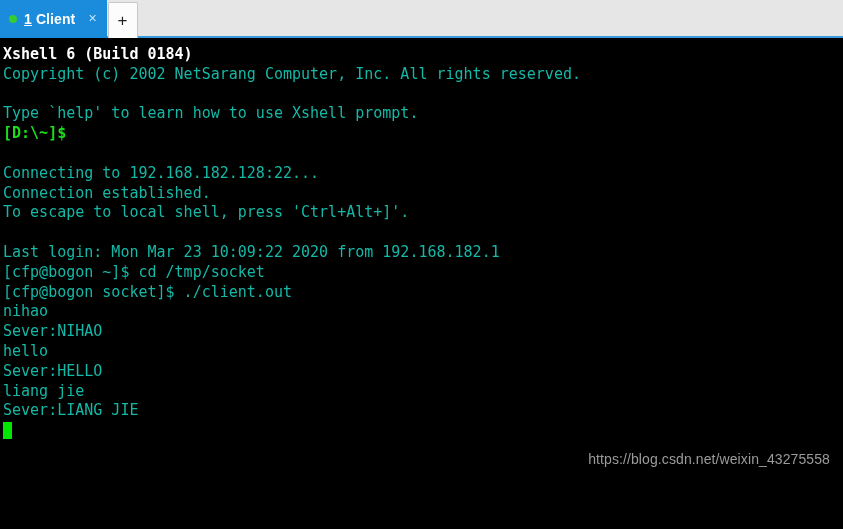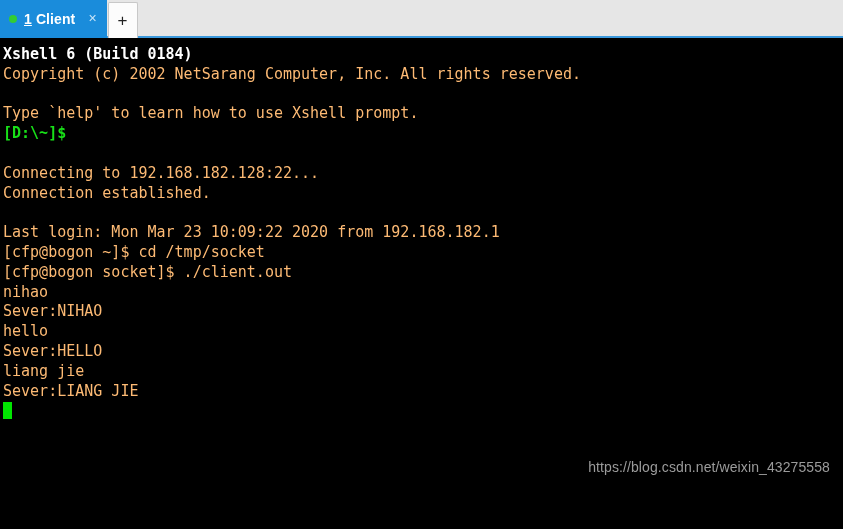--- a/index.html
+++ b/index.html
@@ -106,21 +106,21 @@
     background: #000000;
     padding: 7px 0 0 3px;
     box-sizing: border-box;
     overflow: hidden;
   }
   .term-line {
     font-family: "DejaVu Sans Mono", monospace;
     font-size: 15px;
     line-height: 19.8px;
     height: 19.8px;
-    color: #fdba74;
+    color: #14b8a6;
     white-space: pre;
     letter-spacing: 0px;
   }
   .term-line.bold {
     font-weight: bold;
     color: #ffffff;
   }
   .term-line.green {
     color: #18e018;
     font-weight: bold;
@@ -136,21 +136,21 @@
   }
   .cursor-block {
     width: 9px;
     height: 17px;
     background: #00e600;
     display: block;
   }
   .watermark {
     position: absolute;
     right: 13px;
-    bottom: 0;
+    bottom: 8px;
     font-family: "Liberation Sans", sans-serif;
     font-size: 14px;
     color: #9b9b9b;
     white-space: nowrap;
     letter-spacing: .1px;
   }
 </style>
 </head>
 <body>
 
@@ -175,20 +175,21 @@
   <div class="terminal">
     <div id="term-lines">
         <div class="term-line bold">Xshell 6 (Build 0184)</div>
         <div class="term-line">Copyright (c) 2002 NetSarang Computer, Inc. All rights reserved.</div>
         <div class="term-line blank"></div>
         <div class="term-line">Type `help' to learn how to use Xshell prompt.</div>
         <div class="term-line green">[D:\~]$</div>
         <div class="term-line blank"></div>
         <div class="term-line">Connecting to 192.168.182.128:22...</div>
         <div class="term-line">Connection established.</div>
+        <div class="term-line">To escape to local shell, press 'Ctrl+Alt+]'.</div>
         <div class="term-line blank"></div>
         <div class="term-line">Last login: Mon Mar 23 10:09:22 2020 from 192.168.182.1</div>
         <div class="term-line">[cfp@bogon ~]$ cd /tmp/socket</div>
         <div class="term-line">[cfp@bogon socket]$ ./client.out</div>
         <div class="term-line">nihao</div>
         <div class="term-line">Sever:NIHAO</div>
         <div class="term-line">hello</div>
         <div class="term-line">Sever:HELLO</div>
         <div class="term-line">liang jie</div>
         <div class="term-line">Sever:LIANG JIE</div>

